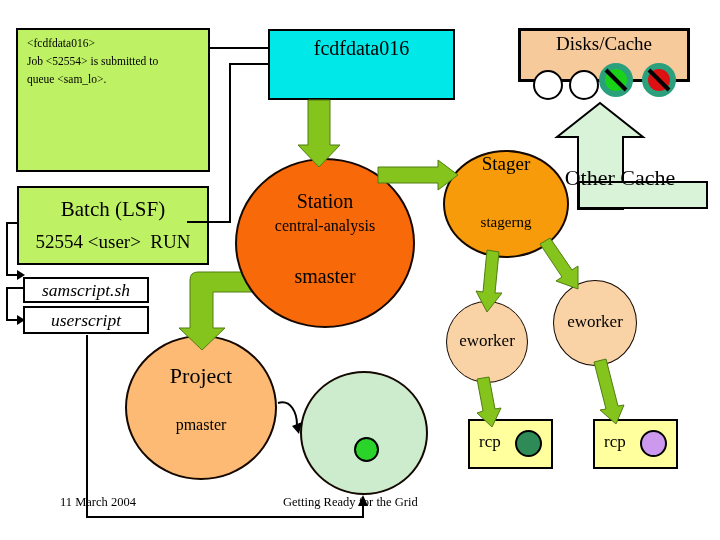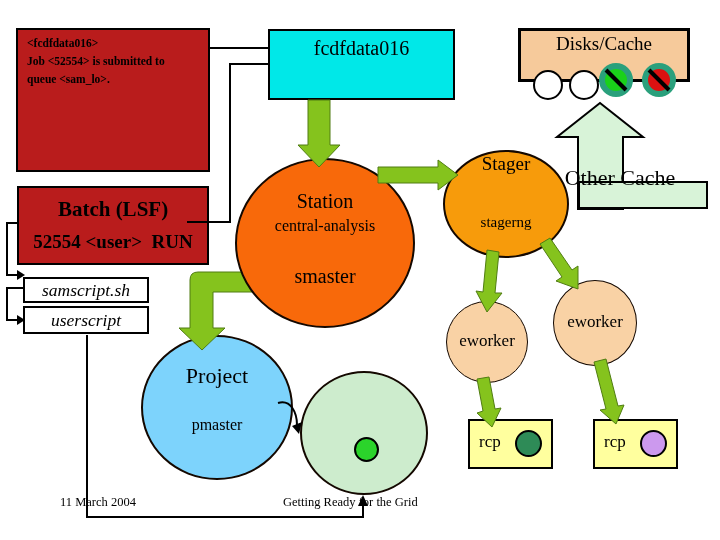--- a/index.html
+++ b/index.html
@@ -4,21 +4,21 @@
 <style>
   html,body{margin:0;padding:0;background:#fff;}
   .slide{position:relative;width:720px;height:540px;background:#ffffff;
          font-family:"Liberation Serif",serif;color:#000;overflow:hidden;}
   .abs{position:absolute;}
   .box{position:absolute;border:2px solid #000;box-sizing:border-box;}
   .ellipse{position:absolute;border:2px solid #140800;border-radius:50%;box-sizing:border-box;}
   .ctr{text-align:center;}
   .etext{position:absolute;left:0;width:100%;text-align:center;}
   svg.layer{position:absolute;left:0;top:0;pointer-events:none;}
-  .gray{background:#b91c1c;font-weight:bold;}
+  .gray{background:#bef264;}
   .cyan{background:#00e8e8;}
   .peach{background:#f6ca9b;}
   .palegreen{background:#d8f3d8;}
   .rcp{background:#ffff9e;}
   .whitebox{background:#ffffff;font-style:italic;}
   .infotext{font-size:11.5px;line-height:1.55;padding:5px 9px;}
   .dot{position:absolute;border-radius:50%;box-sizing:border-box;border:2px solid #000;}
 </style>
 </head>
 <body>
@@ -75,21 +75,21 @@
   <div class="box rcp" style="left:468px;top:419px;width:85px;height:50px;z-index:2">
     <span style="position:absolute;left:9px;top:11px;font-size:17px">rcp</span>
     <span class="dot" style="left:45px;top:9px;width:27px;height:27px;background:#2e8b57"></span>
   </div>
 
   <div class="box rcp" style="left:593px;top:419px;width:85px;height:50px;z-index:2">
     <span style="position:absolute;left:9px;top:11px;font-size:17px">rcp</span>
     <span class="dot" style="left:45px;top:9px;width:27px;height:27px;background:#cc99ee"></span>
   </div>
 
-  <div class="ellipse" style="left:141px;top:335px;width:152px;height:145px;background:#7dd3fc;z-index:2">
+  <div class="ellipse" style="left:125px;top:335px;width:152px;height:145px;background:#fdba74;z-index:2">
     <div class="etext" style="top:26px;font-size:22px">Project</div>
     <div class="etext" style="top:79px;font-size:16px">pmaster</div>
   </div>
 
   <svg class="layer" width="720" height="540" style="z-index:3">
     <path d="M257,272 L198,272 Q190,272 190,280 L190,328 L179,328 L202,350 L225,328 L213,328 L213,292 L257,292 Z" fill="#85c31d" stroke="#507d12" stroke-width="1"></path>
   </svg>
 
   <div class="ellipse" style="left:235px;top:158px;width:180px;height:170px;background:#f8690a;z-index:4">
     <div class="etext" style="top:30px;font-size:20px">Station</div>

